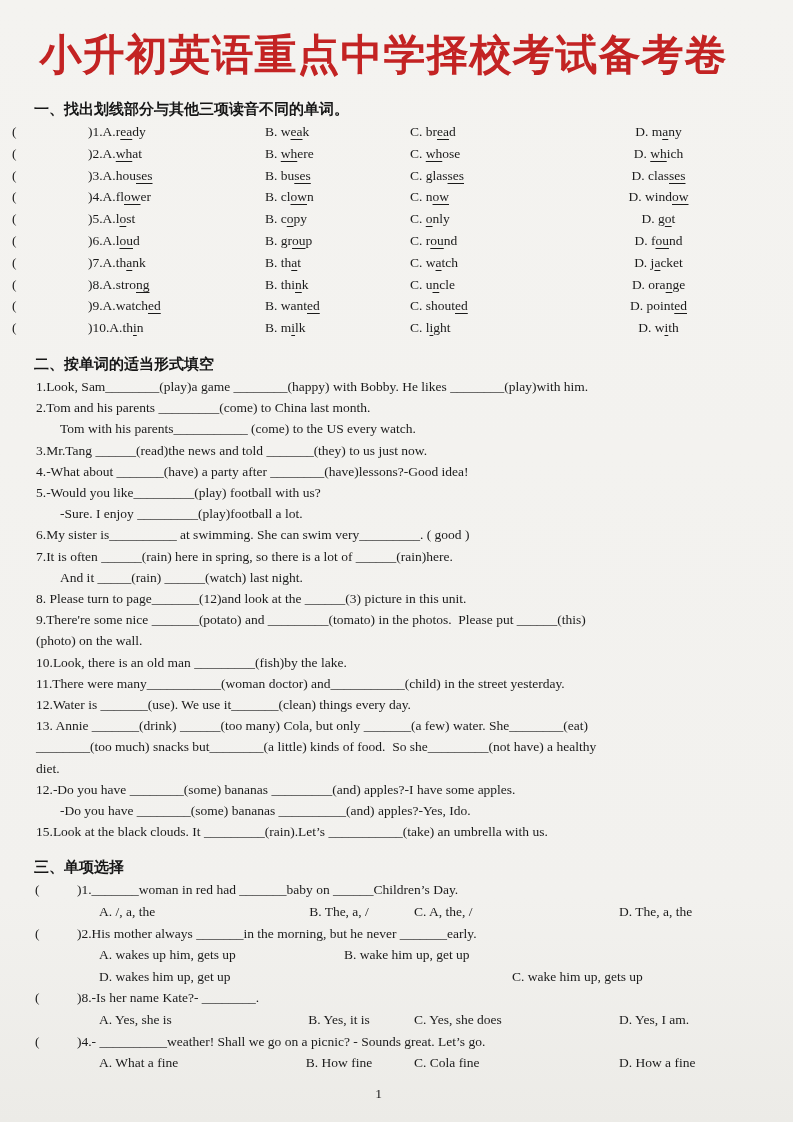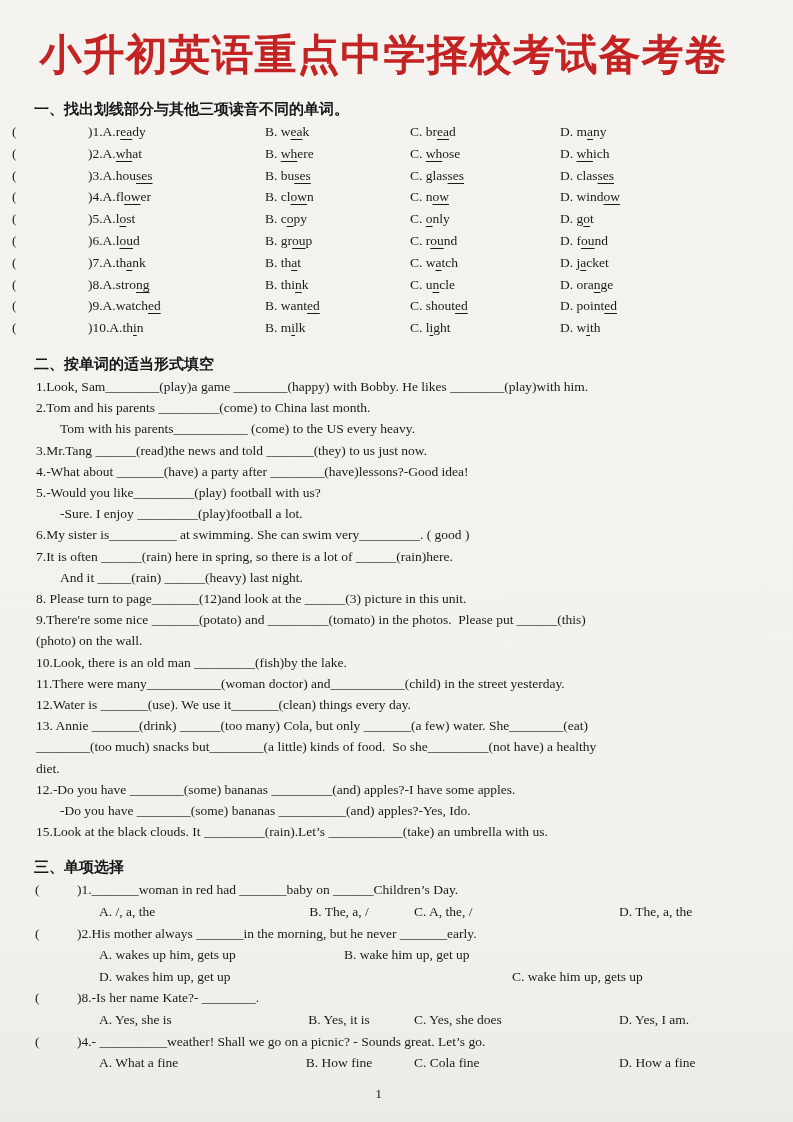--- a/index.html
+++ b/index.html
@@ -21,21 +21,21 @@
     font-weight:bold;font-size:15px;line-height:21px;
     margin:14px 0 2px 34px;color:#161616;
   }
   
   .s1rows{margin-left:12px;}
   .s1row{display:flex;line-height:21.8px;}
   .s1row .br{width:76px;}
   .s1row .cA{width:177px;}
   .s1row .cB{width:145px;}
   .s1row .cC{width:150px;}
-  .s1row .cD{flex:1;}
+  .s1row .cD{flex:1;text-align:center;}
   u{text-decoration:underline;text-underline-offset:2.5px;}
   
   .s2lines{margin-left:36px;line-height:21.2px;}
   .s2line{white-space:pre-wrap;}
   .s2line.ind{margin-left:24px;}
   
   .s3{margin-left:35px;}
   .s3 .stem{display:flex;line-height:21.6px;}
   .s3 .stem .br{width:42px;}
   .s3 .orow{display:flex;line-height:21.6px;margin-left:64px;}
@@ -124,28 +124,28 @@
         <span class="cell cB">B. m<u>i</u>lk</span>
         <span class="cell cC">C. l<u>i</u>ght</span>
         <span class="cell cD">D. w<u>i</u>th</span>
       </div>
     </div>
 
   <div class="sec-header">二、按单词的适当形式填空</div>
   <div class="s2lines">
       <div class="s2line">1.Look, Sam________(play)a game ________(happy) with Bobby. He likes ________(play)with him.</div>
       <div class="s2line">2.Tom and his parents _________(come) to China last month.</div>
-      <div class="s2line ind">Tom with his parents___________ (come) to the US every heavy.</div>
+      <div class="s2line ind">Tom with his parents___________ (come) to the US every watch.</div>
       <div class="s2line">3.Mr.Tang ______(read)the news and told _______(they) to us just now.</div>
       <div class="s2line">4.-What about _______(have) a party after ________(have)lessons?-Good idea!</div>
       <div class="s2line">5.-Would you like_________(play) football with us?</div>
       <div class="s2line ind">-Sure. I enjoy _________(play)football a lot.</div>
       <div class="s2line">6.My sister is__________ at swimming. She can swim very_________. ( good )</div>
       <div class="s2line">7.It is often ______(rain) here in spring, so there is a lot of ______(rain)here.</div>
-      <div class="s2line ind">And it _____(rain) ______(heavy) last night.</div>
+      <div class="s2line ind">And it _____(rain) ______(watch) last night.</div>
       <div class="s2line">8. Please turn to page_______(12)and look at the ______(3) picture in this unit.</div>
       <div class="s2line">9.There're some nice _______(potato) and _________(tomato) in the photos.  Please put ______(this)</div>
       <div class="s2line">(photo) on the wall.</div>
       <div class="s2line">10.Look, there is an old man _________(fish)by the lake.</div>
       <div class="s2line">11.There were many___________(woman doctor) and___________(child) in the street yesterday.</div>
       <div class="s2line">12.Water is _______(use). We use it_______(clean) things every day.</div>
       <div class="s2line">13. Annie _______(drink) ______(too many) Cola, but only _______(a few) water. She________(eat)</div>
       <div class="s2line">________(too much) snacks but________(a little) kinds of food.  So she_________(not have) a healthy</div>
       <div class="s2line">diet.</div>
       <div class="s2line">12.-Do you have ________(some) bananas _________(and) apples?-I have some apples.</div>

